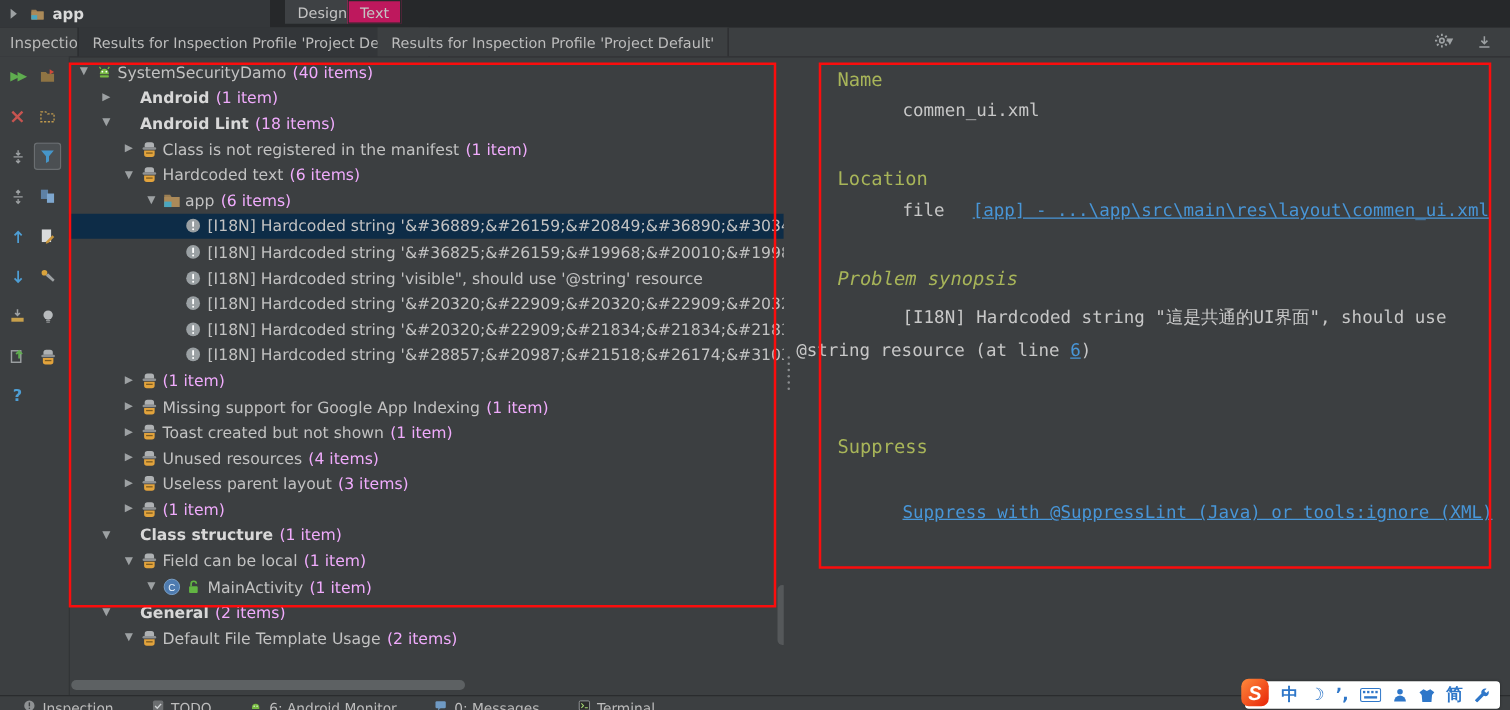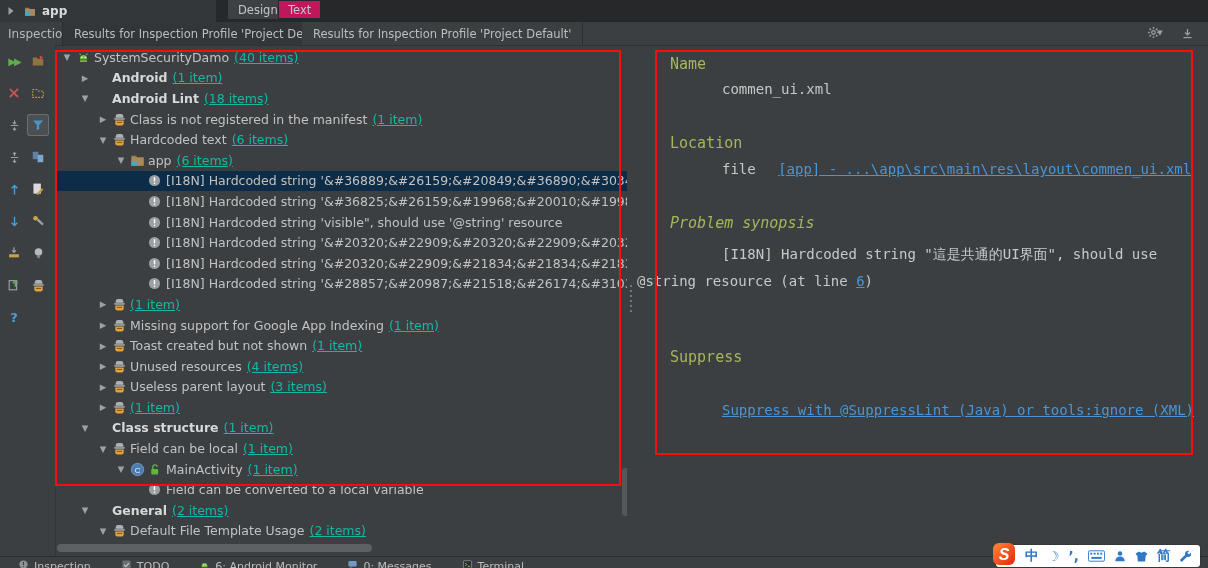--- a/index.html
+++ b/index.html
@@ -27,21 +27,21 @@
   .tbtn{position:absolute;width:22px;height:22px;display:flex;align-items:center;justify-content:center;border-radius:3px;}
   .tbtn.active{background:#4b4f52;box-shadow:inset 0 0 0 1px #6a6e71;}
   
   .tree-panel{position:absolute;left:55px;top:45px;width:572px;height:511px;overflow:hidden;padding-top:2px;box-sizing:border-box;}
   .trow{display:flex;align-items:center;height:20.6px;white-space:nowrap;font-size:12.5px;color:#c2c2c2;}
   .trow.sel{background:#0d2c47;}
   .tarrow{flex:0 0 18px;width:18px;text-align:center;font-size:8.5px;color:#9da1a3;}
   .ticon{flex:0 0 18px;width:18px;display:flex;align-items:center;}
   .tlabel{margin-right:5px;}
   .tlabel.b{font-weight:bold;color:#d8d8d8;}
-  .tcount{color:#14b8a6;text-decoration:underline;}
+  .tcount{color:#f0abfc;}
   .tree-hscroll{position:absolute;left:2px;top:499px;width:315px;height:8px;background:#5d6163;border-radius:4px;}
   .tree-vscroll{position:absolute;left:567px;top:423px;width:8px;height:48px;background:#55585a;border-radius:4px;}
   
   .splitter{position:absolute;left:627px;top:45px;width:8px;height:511px;display:flex;flex-direction:column;align-items:center;gap:3px;padding-top:240px;box-sizing:border-box;}
   .splitter i{width:2px;height:2px;background:#8a8d8f;border-radius:50%;}
   
   .details{position:absolute;left:635px;top:45px;width:573px;height:511px;font-family:"DejaVu Sans Mono","Liberation Mono",monospace;}
   .d-h{position:absolute;color:#a8b559;font-size:15px;}
   .d-t{position:absolute;color:#c8c8c8;font-size:14px;}
   .d-link{color:#4896d8;text-decoration:underline;cursor:pointer;}
@@ -441,31 +441,20 @@
         </span>
         <span class="ticon">
           <svg width="13" height="13" viewBox="0 0 16 16">
             <rect x="4" y="7.5" width="8.5" height="6.5" rx="1" fill="#62b543"></rect>
             <path d="M6 7.5V5a2.6 2.6 0 0 1 5.2 0" fill="none" stroke="#62b543" stroke-width="1.6"></path>
           </svg>
         </span>
         <span class="tlabel">MainActivity</span>
         <span class="tcount">(1 item)</span>
       </div>
-      <div class="trow" style="padding-left: 75px;">
-        <span class="tarrow"></span>
-        <span class="ticon">
-          <svg width="13" height="13" viewBox="0 0 16 16">
-            <circle cx="8" cy="8" r="6.8" fill="#9aa0a3"></circle>
-            <rect x="7.1" y="3.8" width="1.8" height="5.4" rx=".9" fill="#fff"></rect>
-            <circle cx="8" cy="11.5" r="1" fill="#fff"></circle>
-          </svg>
-        </span>
-        <span class="tlabel">Field can be converted to a local variable</span>
-      </div>
       <div class="trow" style="padding-left: 21px;">
         <span class="tarrow">▼</span>
         <span class="ticon"></span>
         <span class="tlabel b">General</span>
         <span class="tcount">(2 items)</span>
       </div>
       <div class="trow" style="padding-left: 39px;">
         <span class="tarrow">▼</span>
         <span class="ticon">
           <svg width="15" height="15" viewBox="0 0 16 16">

